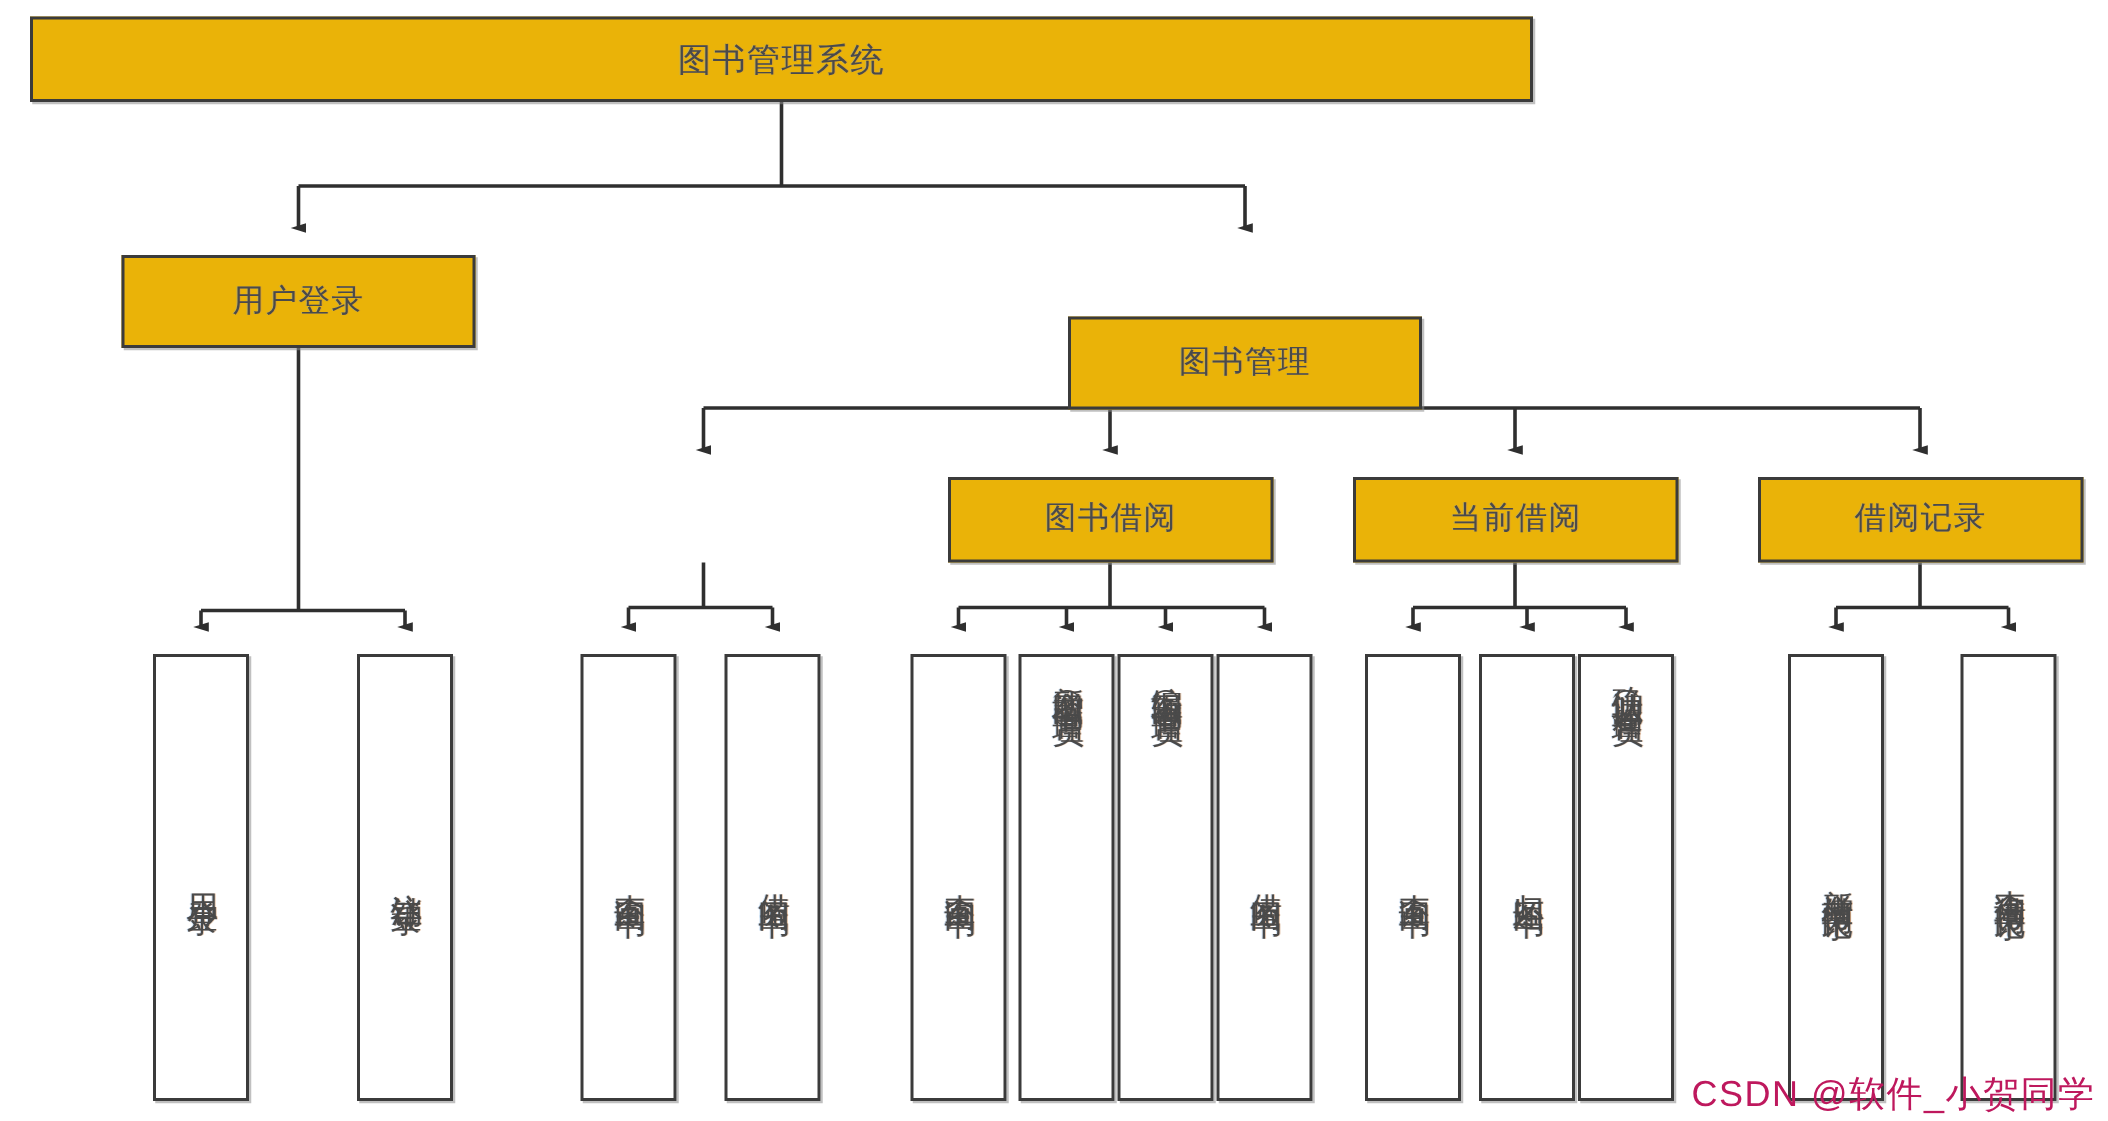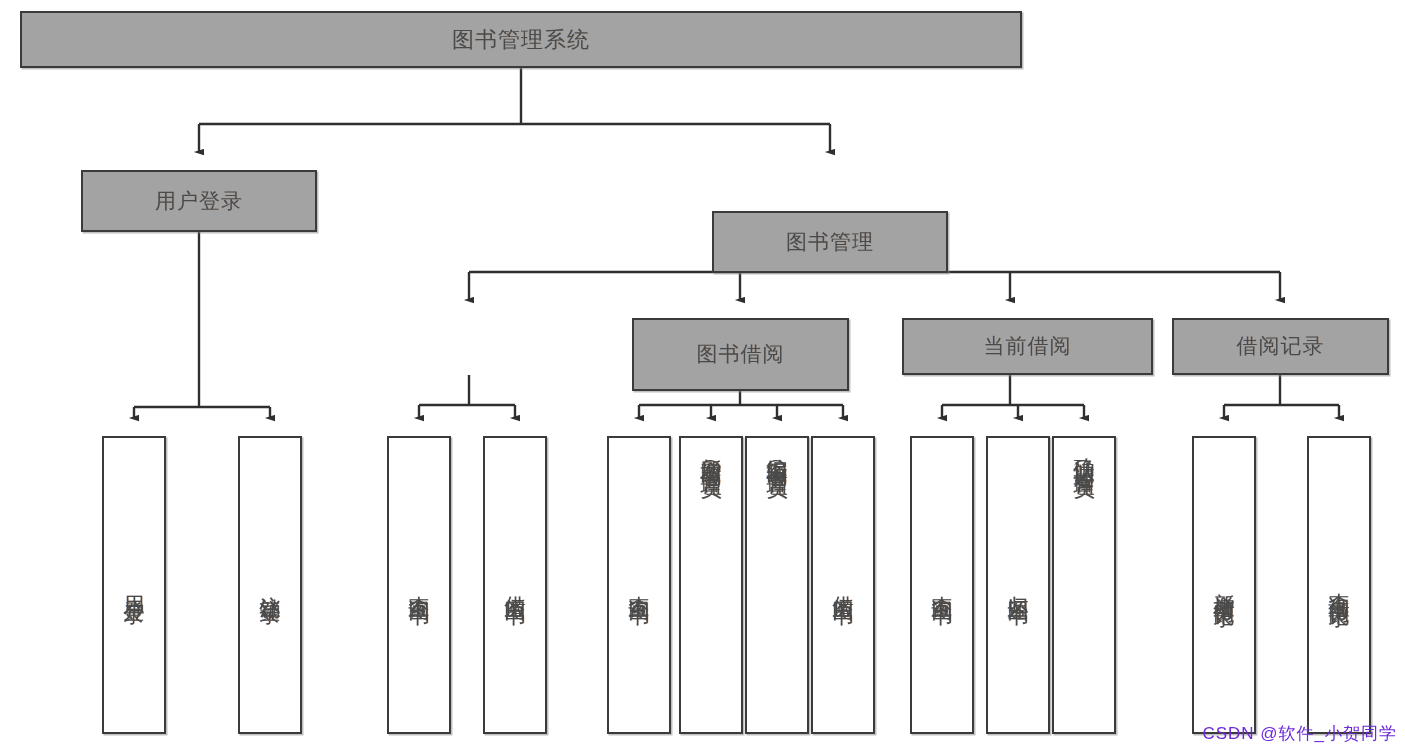--- a/index.html
+++ b/index.html
@@ -7,21 +7,21 @@
   body{
     width:1405px;height:747px;
     font-family:"Liberation Sans","DejaVu Sans",sans-serif;
     overflow:hidden;
   }
   #diagram-root{position:relative;width:1405px;height:747px;background:#fff;}
   svg#diagram-svg{position:absolute;left:0;top:0;width:1405px;height:747px;display:block;}
 
   .node-box{
     position:absolute;
-    background:#a3a3a3;
+    background:#eab308;
     border:2.5px solid #3b3b3b;
     box-sizing:border-box;
     box-shadow:1.5px 1.5px 0 rgba(140,140,140,.55);
     display:flex;
     align-items:center;
     justify-content:center;
   }
   .node-label{
     color:#4a4a4a;
     font-size:21px;
@@ -52,22 +52,22 @@
     line-height:1.05;
     letter-spacing:3px;
     padding:3px 0;
     text-shadow:0.6px 0 0 rgba(200,140,90,.45), -0.6px 0 0 rgba(120,170,220,.35);
   }
 
   .watermark{
     position:absolute;
     right:8px;
     bottom:2px;
-    font-size:17px;
-    color:#6d28d9;
+    font-size:24px;
+    color:#be185d;
     letter-spacing:1px;
     white-space:nowrap;
     pointer-events:none;
   }
 </style>
 </head>
 <body>
 
 <div id="diagram-root">
 
@@ -126,24 +126,24 @@
     <span class="node-label">图书管理系统</span>
   </div>
 
   <div class="node-box" style="left: 81px; top: 170px; width: 236px; height: 62px;">
     <span class="node-label">用户登录</span>
   </div>
   <div class="node-box" style="left: 712px; top: 170px; width: 236px; height: 62px; margin-top: 41px;">
     <span class="node-label">图书管理</span>
   </div>
 
-  <div class="node-box" style="left: 632px; top: 318px; width: 217px; height: 73px;">
+  <div class="node-box" style="left: 632px; top: 318px; width: 217px; height: 57px;">
     <span class="node-label">图书借阅</span>
   </div>
-  <div class="node-box" style="left: 902px; top: 318px; width: 251px; height: 57px;">
+  <div class="node-box" style="left: 902px; top: 318px; width: 217px; height: 57px;">
     <span class="node-label">当前借阅</span>
   </div>
   <div class="node-box" style="left: 1172px; top: 318px; width: 217px; height: 57px; align-items: center;">
     <span class="node-label">借阅记录</span>
   </div>
 
   <div class="leaf-box center-v" style="left: 102px; top: 436px; width: 64px; height: 298px;">
     <span class="leaf-label">用户登录</span>
   </div>
   <div class="leaf-box center-v" style="left: 238px; top: 436px; width: 64px; height: 298px;">

